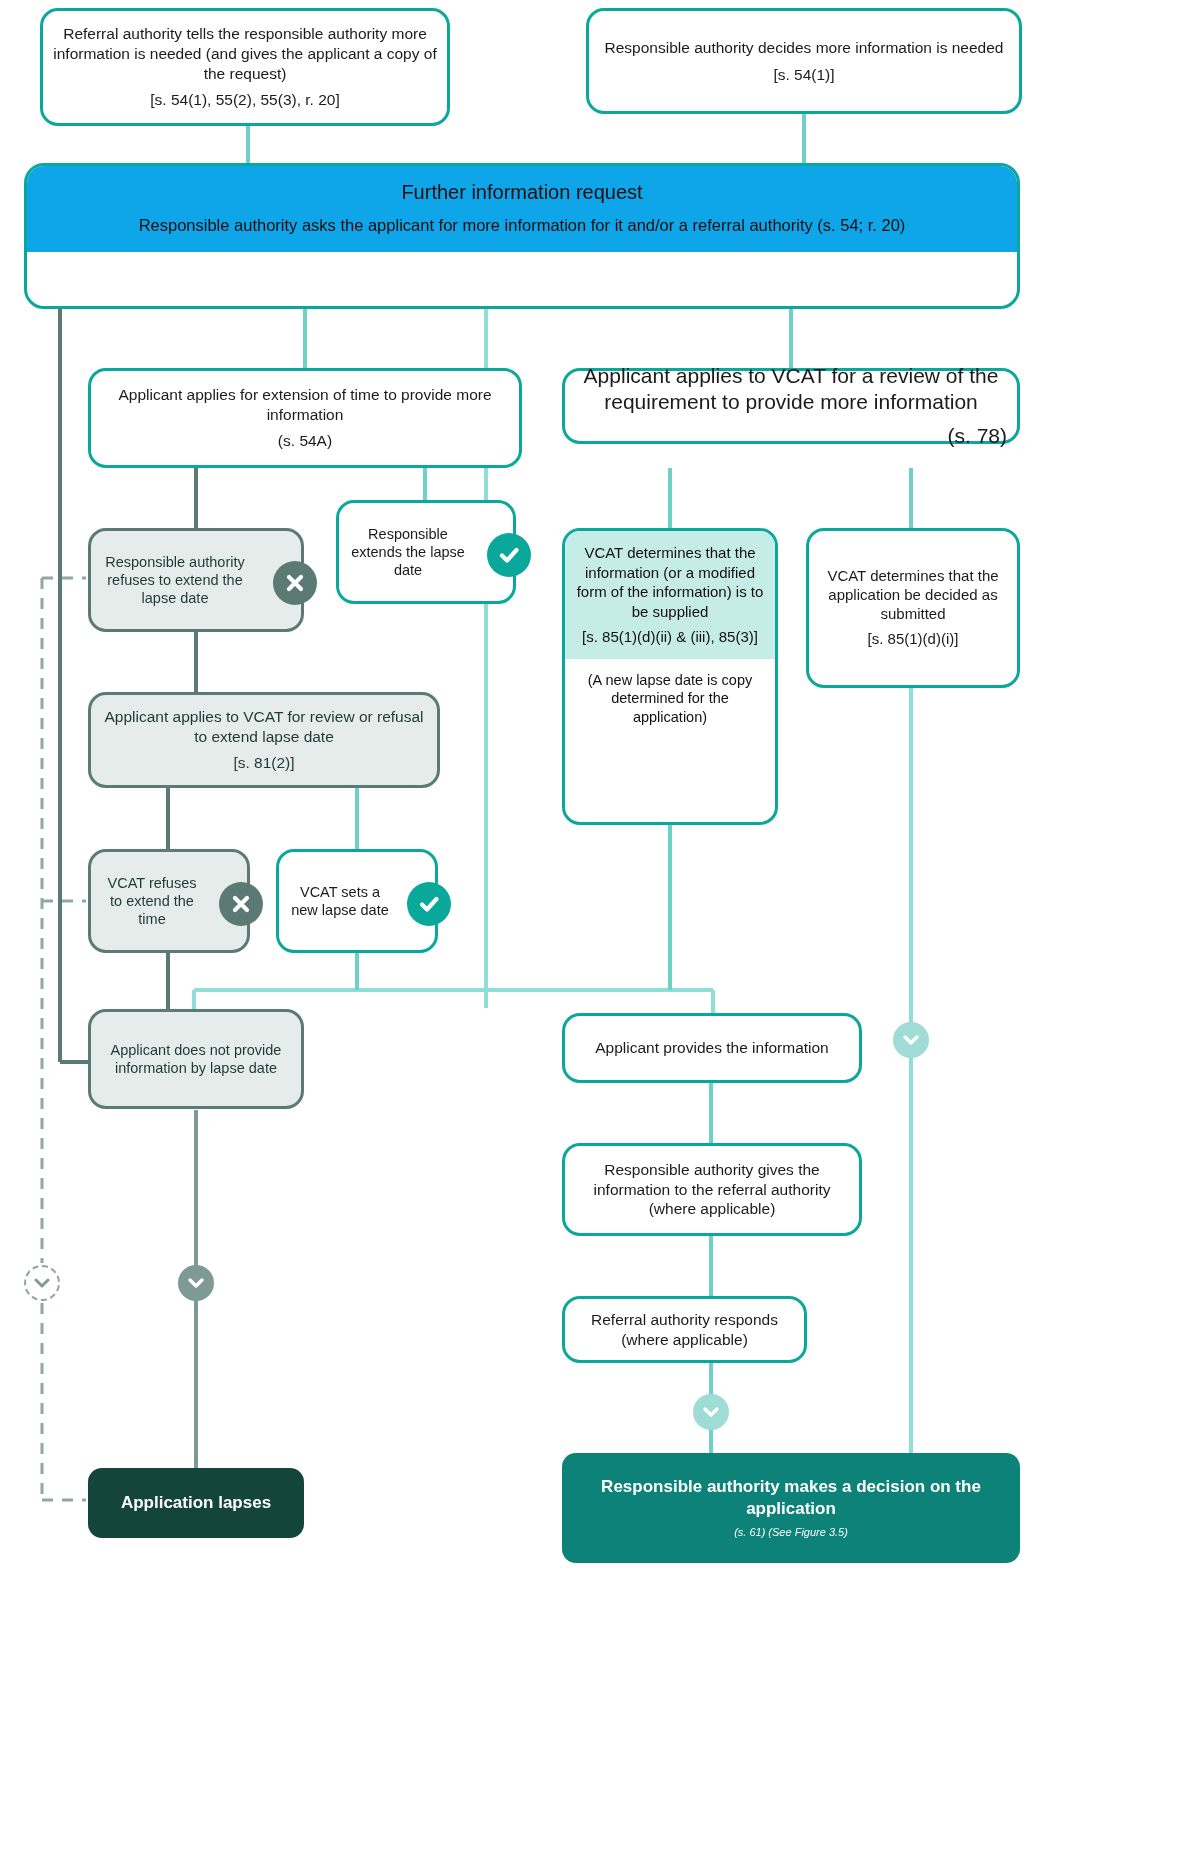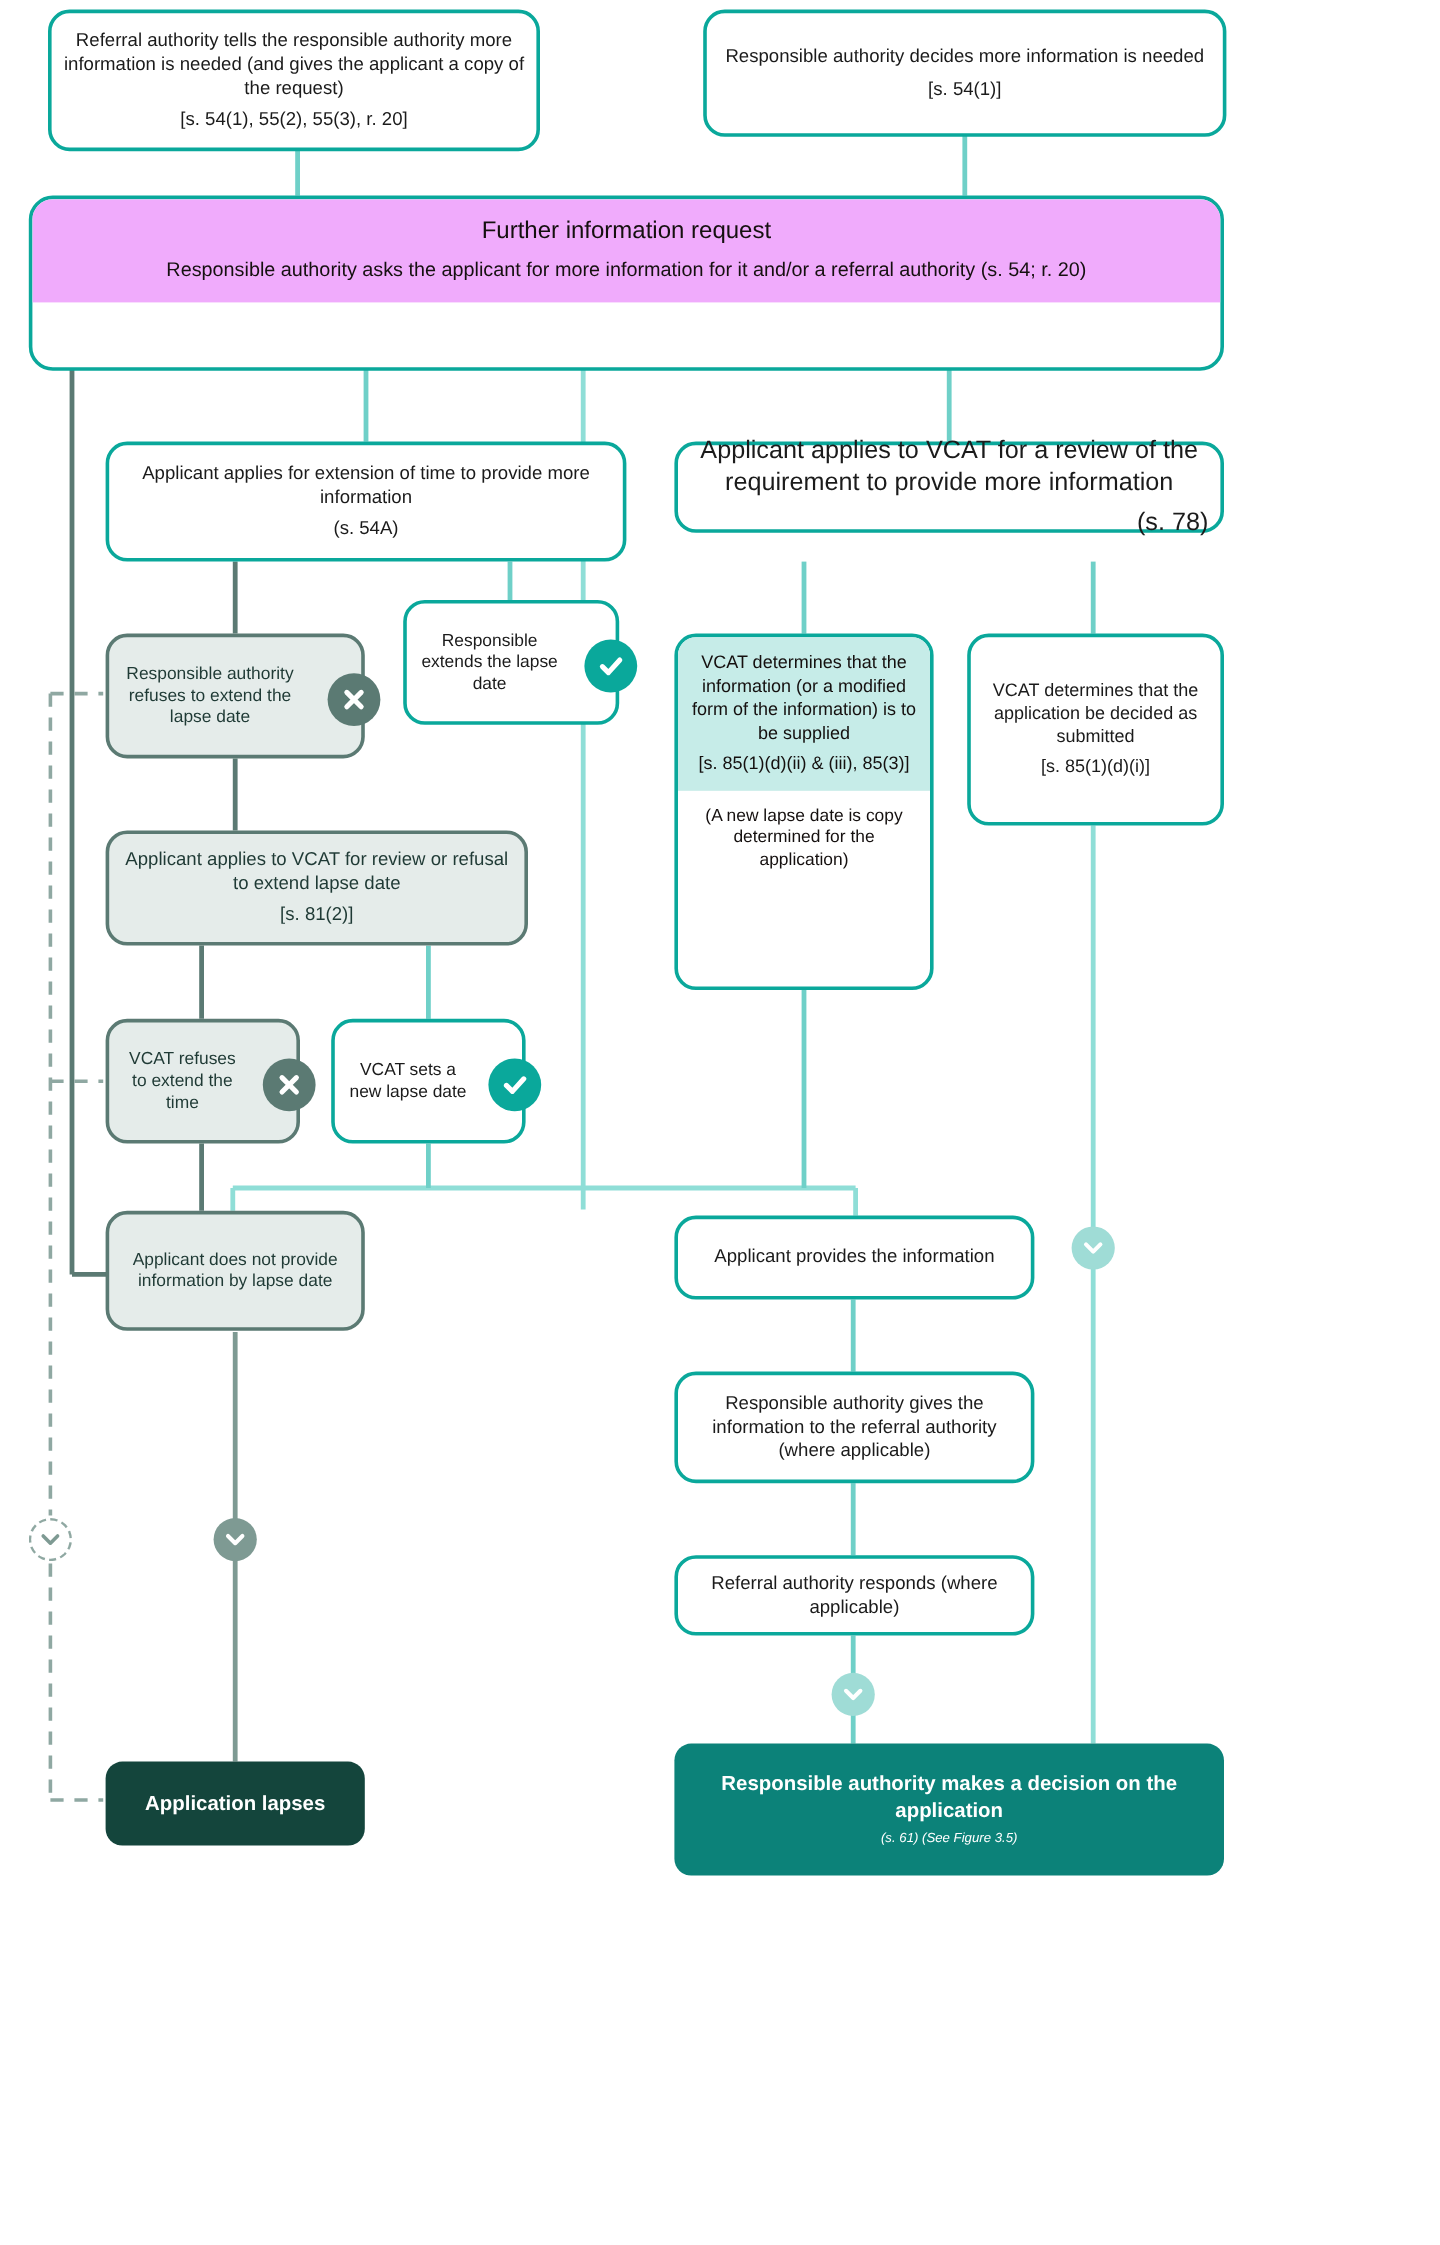--- a/index.html
+++ b/index.html
@@ -61,21 +61,21 @@
   
   #node-fir {
     padding: 0;
     overflow: hidden;
     background: #ffffff;
     border: 3.5px solid #0aa89b;
     border-radius: 20px;
     display: block;
   }
   #node-fir .band {
-    background: #f0abfc;
+    background: #0ea5e9;
     padding: 14px 24px 16px 24px;
     text-align: center;
   }
   #node-fir .band .h {
     display: block;
     font-size: 20px;
     color: #15100f;
     margin-bottom: 10px;
   }
   #node-fir .band .s {
@@ -282,21 +282,21 @@
   </div>
 
   <div class="node teal" id="node-applicant-provides" style="left:546px; top:1013px; width:300px; height:70px; font-size:15.5px;">
     <span class="t">Applicant provides the information</span>
   </div>
 
   <div class="node teal" id="node-ra-gives-referral" style="left:546px; top:1143px; width:300px; height:93px; font-size:15.5px;">
     <span class="t">Responsible authority gives the information to the referral authority (where applicable)</span>
   </div>
 
-  <div class="node teal" id="node-referral-responds" style="left:546px; top:1296px; width:300px; height:67px; font-size:15.5px;">
+  <div class="node teal" id="node-referral-responds" style="left:546px; top:1296px; width:245px; height:67px; font-size:15.5px;">
     <span class="t">Referral authority responds (where applicable)</span>
   </div>
 
   <div class="node dark" id="node-application-lapses" style="left:72px; top:1468px; width:216px; height:70px; font-size:17px; border-radius:14px;">
     <span class="t">Application lapses</span>
   </div>
 
   <div class="node darkteal" id="node-ra-decision" style="left:546px; top:1453px; width:458px; height:110px; font-size:17px; border-radius:14px;">
     <span class="t">Responsible authority makes a decision on the application</span>
     <span class="ref" style="font-weight:normal; font-size:11px; font-style:italic;">(s. 61) (See Figure 3.5)</span>

